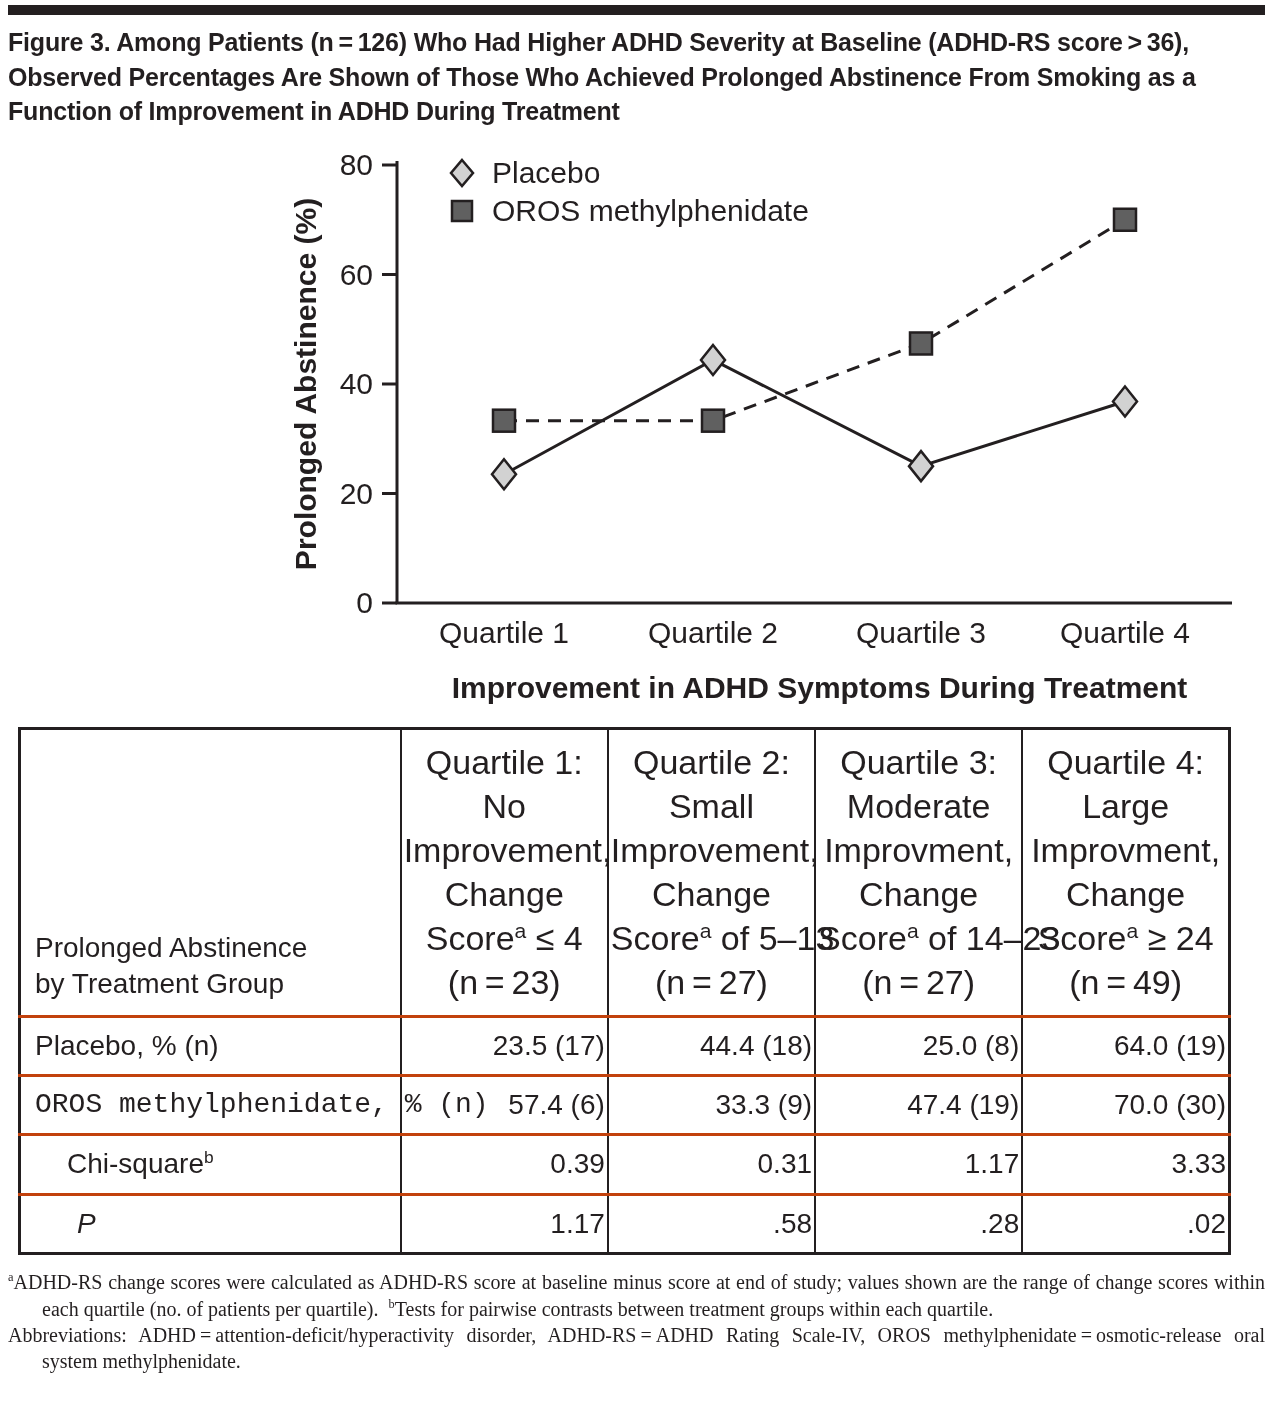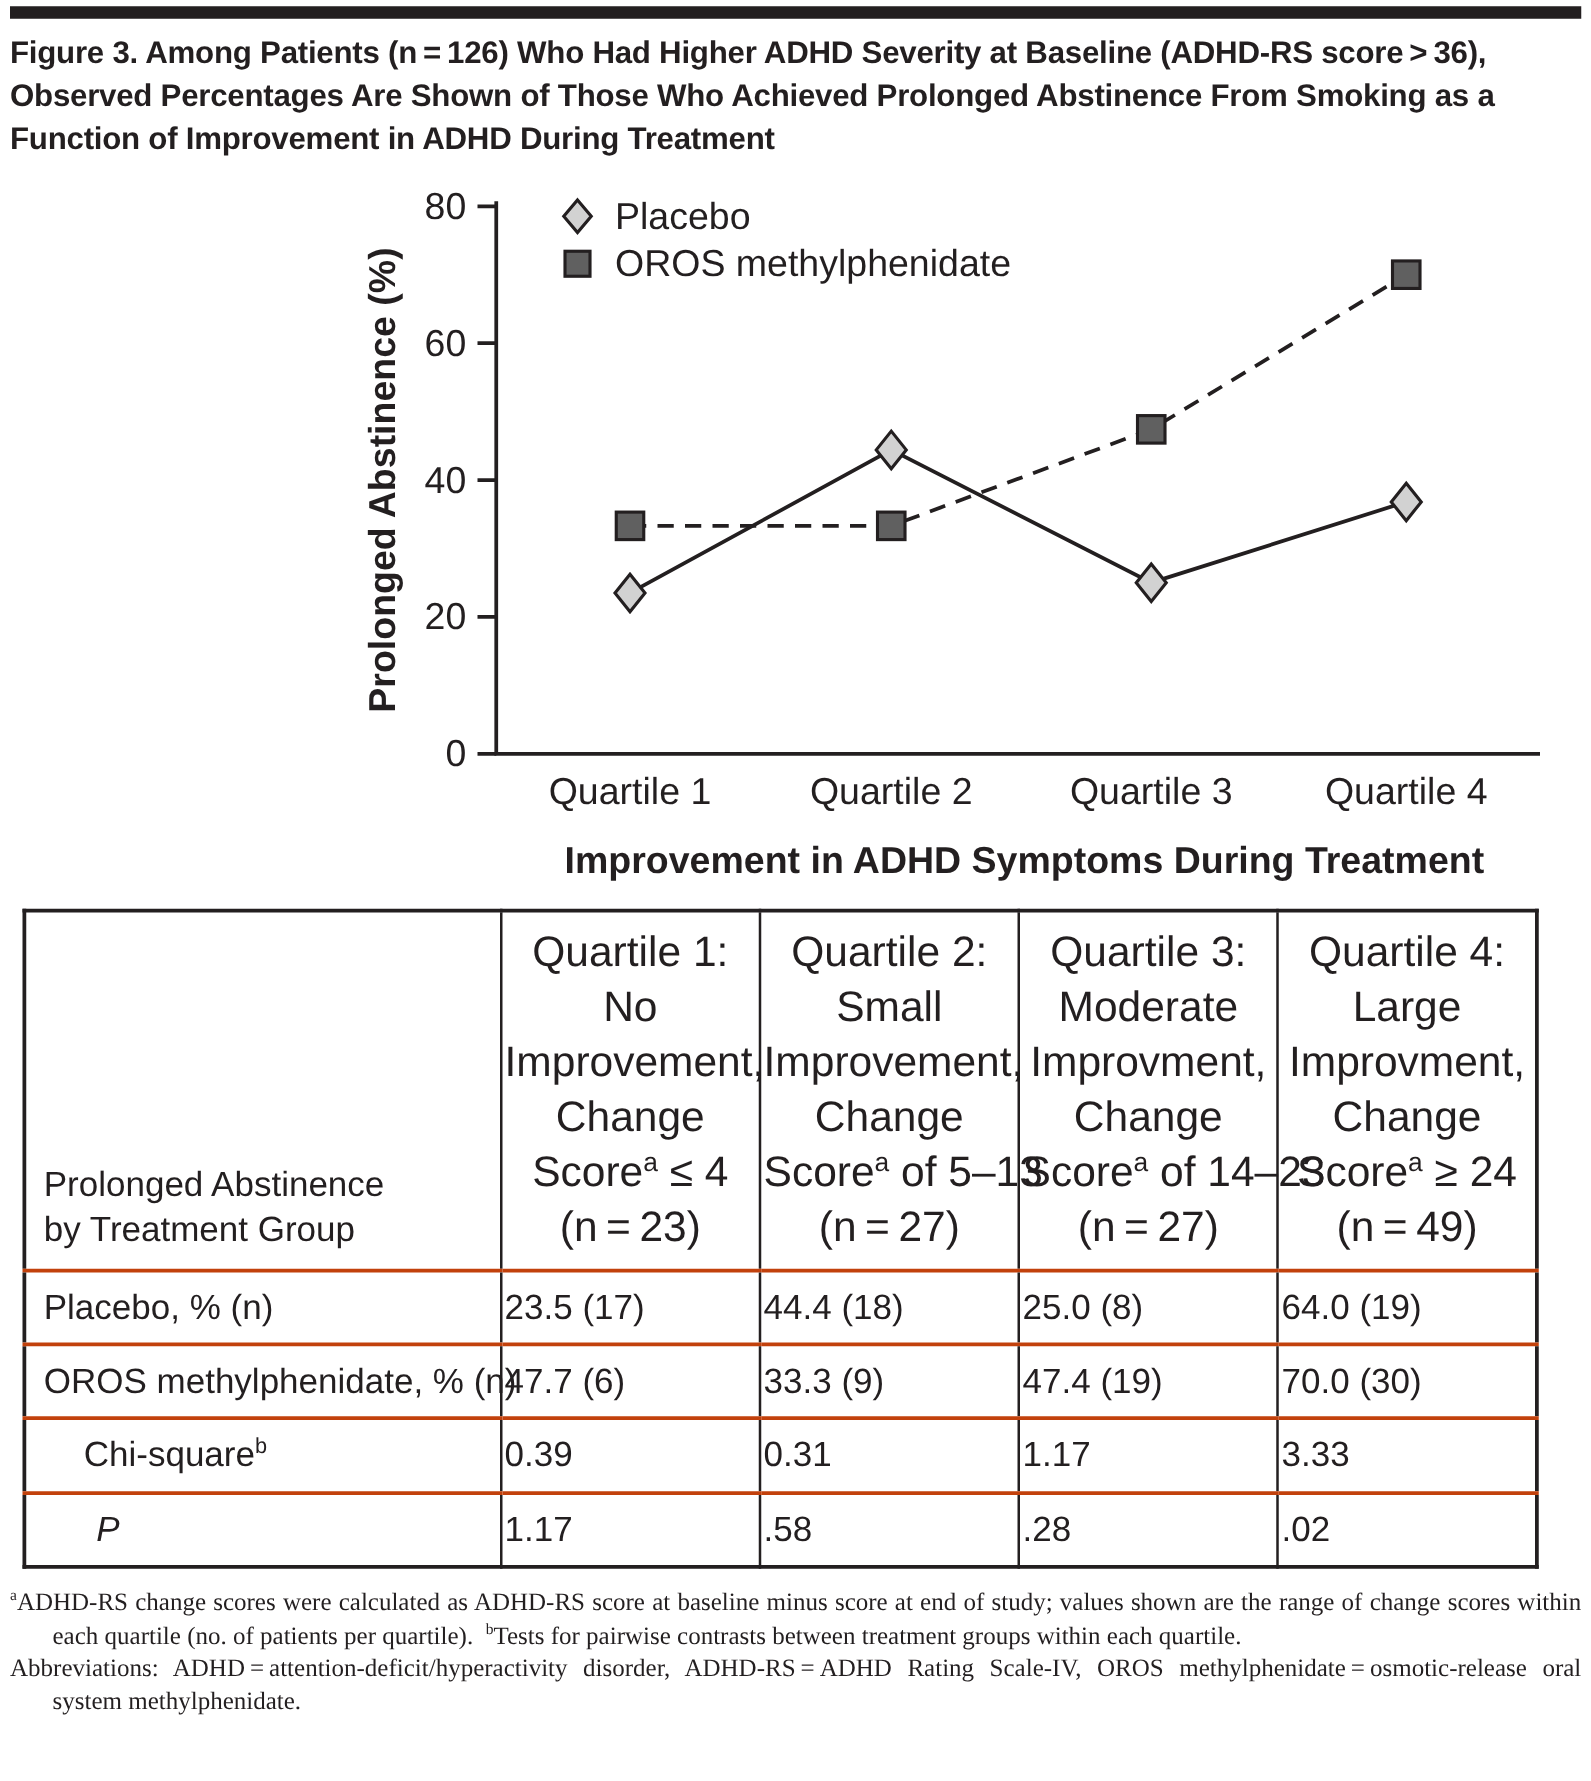--- a/index.html
+++ b/index.html
@@ -48,21 +48,21 @@
     font-size:34px;
   }
   .row-label{
     text-align:left;
     padding:10px 4px 10px 14px;
     white-space:nowrap;
   }
   .row-label.indent-1{padding-left:46px;}
   .row-label.indent-2{padding-left:56px;}
   .row-label.italic{font-style:italic;}
-  .val-cell{text-align:left;padding:10px 2px;}
+  .val-cell{text-align:right;padding:10px 2px;}
   sup{font-size:62%;line-height:0;}
   .footnotes{
     font-family:"Liberation Serif", serif;
     font-size:20px;
     line-height:1.32;
     margin-top:14px;
     text-align:justify;
   }
   .footnotes p{margin:0;padding-left:34px;text-indent:-34px;}
 </style>
@@ -127,22 +127,22 @@
   </thead>
   <tbody>
       <tr>
         <th class="row-label" style="border-left: none;">Placebo, % (n)</th>
         <td class="val-cell">23.5 (17)</td>
         <td class="val-cell">44.4 (18)</td>
         <td class="val-cell">25.0 (8)</td>
         <td class="val-cell">64.0 (19)</td>
       </tr>
       <tr>
-        <th class="row-label" style="border-left: none;">OROS methylphenidate, % (n)</th>
-        <td class="val-cell">47.7 (6)</td>
+        <th class="row-label" style="border-left: none; font-family: Liberation Mono, monospace;">OROS methylphenidate, % (n)</th>
+        <td class="val-cell">57.4 (6)</td>
         <td class="val-cell">33.3 (9)</td>
         <td class="val-cell">47.4 (19)</td>
         <td class="val-cell">70.0 (30)</td>
       </tr>
       <tr>
         <th class="row-label indent-1" style="border-left: none;">Chi-square<sup>b</sup></th>
         <td class="val-cell">0.39</td>
         <td class="val-cell">0.31</td>
         <td class="val-cell">1.17</td>
         <td class="val-cell">3.33</td>

